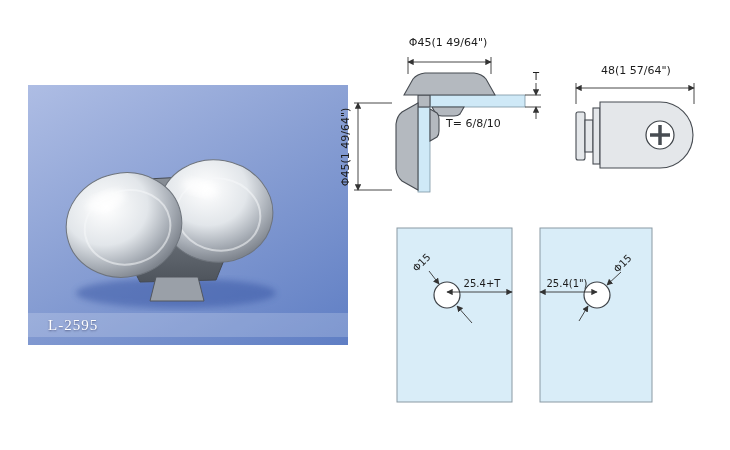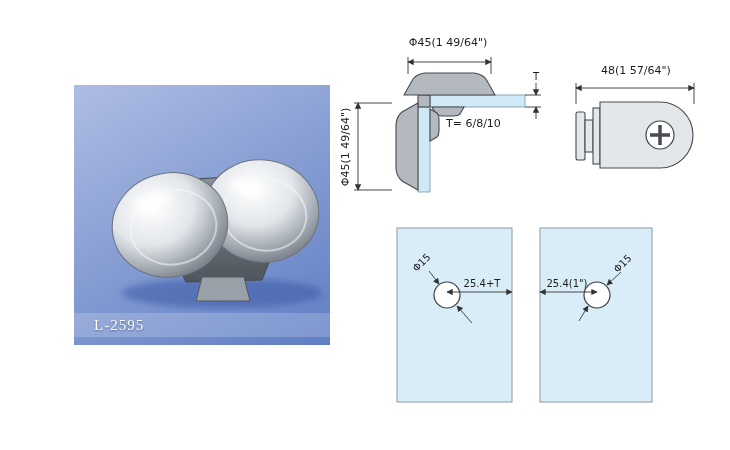--- a/index.html
+++ b/index.html
@@ -1,21 +1,21 @@
 <!DOCTYPE html>
 <html><head>
 <meta charset="utf-8">
 <style>
   html,body{margin:0;padding:0;background:#ffffff;}
   #stage{position:relative;width:730px;height:450px;background:#ffffff;overflow:hidden;
          font-family:"DejaVu Sans",sans-serif;}
   .abs{position:absolute;}
   
-  #photo{position:absolute;left:28px;top:85px;width:256px;height:260px;
-         background:linear-gradient(150deg,#aebde4 0%,#8aa0d4 45%,#5f7ec4 100%);margin-left:46px;}
+  #photo{position:absolute;left:28px;top:85px;width:320px;height:260px;
+         background:linear-gradient(150deg,#aebde4 0%,#8aa0d4 45%,#5f7ec4 100%);}
   #photo-band{position:absolute;left:0;bottom:8px;width:100%;height:24px;
               background:rgba(235,240,250,0.22);display:flex;align-items:center;}
   #product-code{margin-left:20px;color:#ffffff;font-family:"Liberation Serif",serif;
                 font-size:15px;letter-spacing:1px;text-shadow:0 1px 2px rgba(0,0,40,.45);}
   
   .dl{stroke:#333333;stroke-width:0.9;fill:none;}
   .part{stroke:#474c52;stroke-width:1.1;}
   .metal{fill:#b4b9bf;}
   .metal2{fill:#e4e7ea;}
   .glass{fill:#cfe9f7;stroke:#7c95a3;stroke-width:0.8;}

